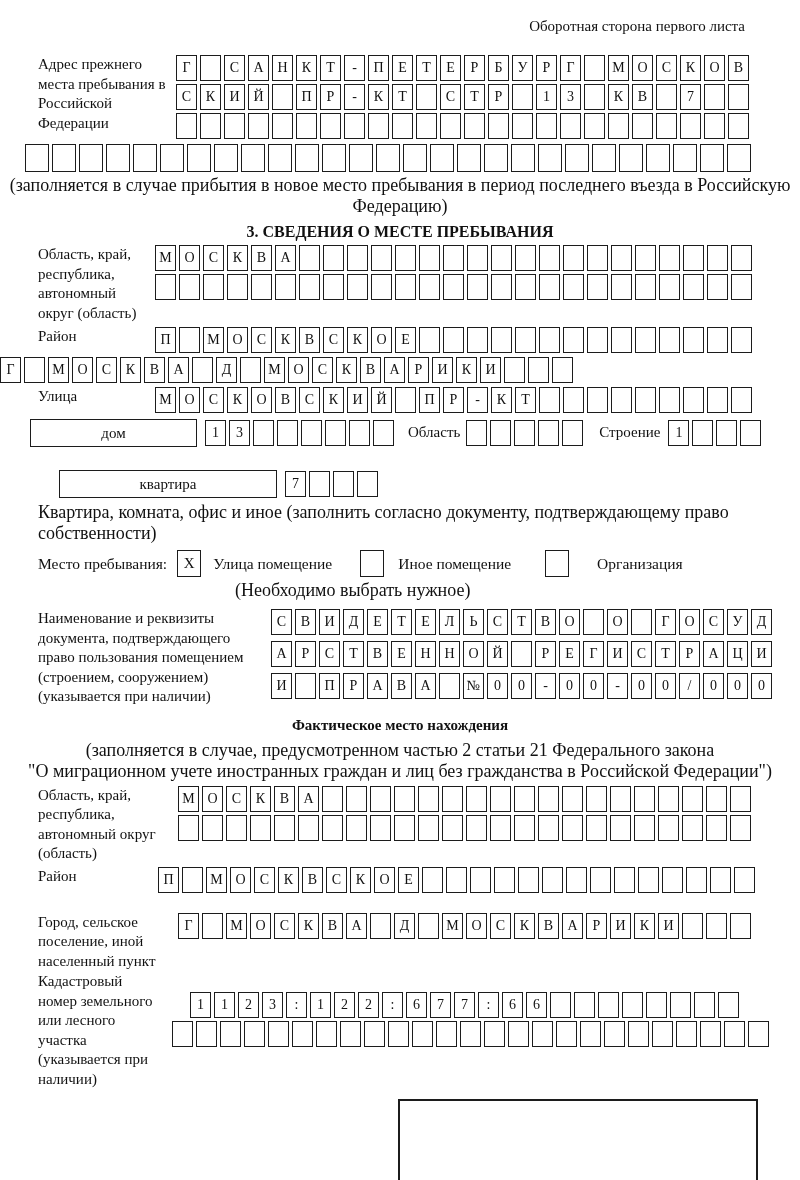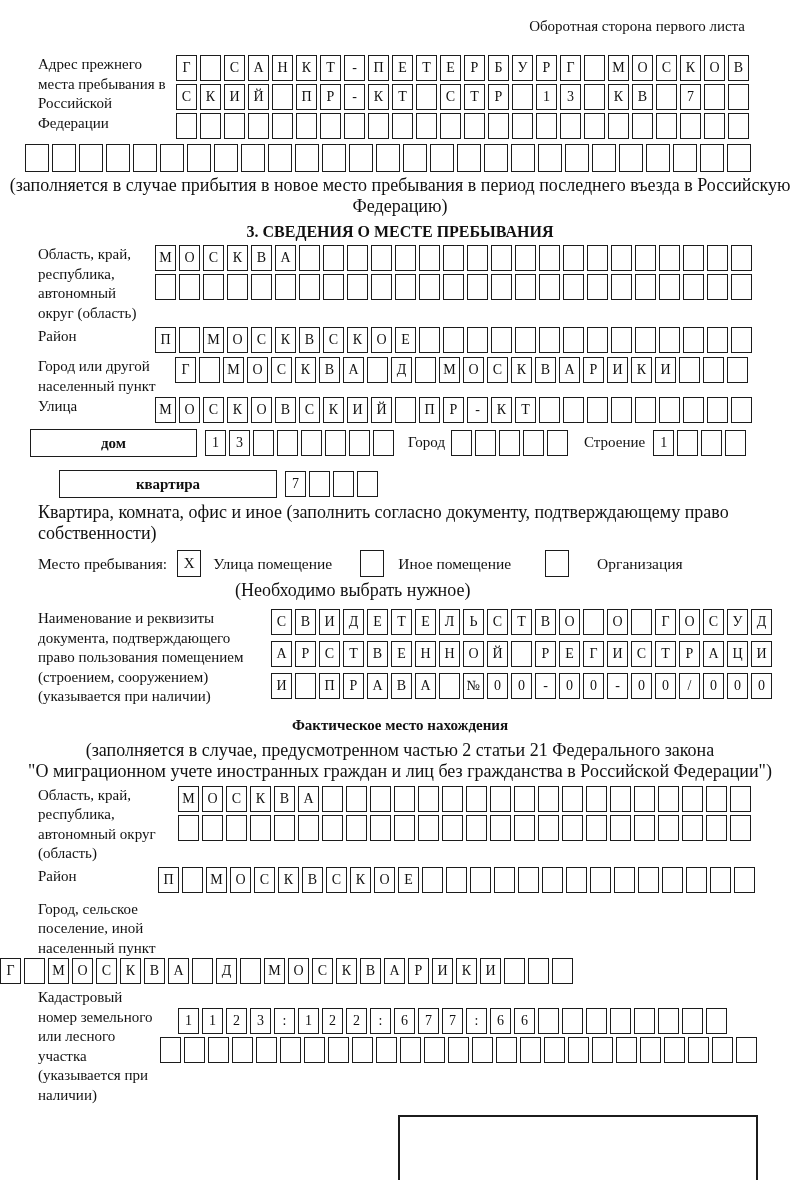--- a/index.html
+++ b/index.html
@@ -25,21 +25,21 @@
     font-size:14px; font-family:"Liberation Serif",serif;
   }
   .big .cell { width:24px; height:28px; }
 
   .frow { display:flex; align-items:flex-start; }
   .pad-left { padding-left:38px; }
 
   .fieldbox {
     border:1.7px solid #1c1c1c; height:28px;
     display:flex; align-items:center; justify-content:center;
-    font-size:15px; background:#fff;font-weight:bold;
+    font-size:15px; background:#fff;
   }
   .inline-cells { display:flex; gap:3px; align-items:center; }
   .chk {
     width:24px; height:27px; border:1.7px solid #1c1c1c;
     display:flex; align-items:center; justify-content:center;
     font-size:15px; background:#fff;
   }
   .opt-label { font-size:15.5px; }
 
   .stamp-box {
@@ -255,21 +255,20 @@
         <div class="cell"></div>
         <div class="cell"></div>
         <div class="cell"></div>
         <div class="cell"></div>
         <div class="cell"></div>
         <div class="cell"></div>
       </div>
   </div>
 
   <div class="frow" style="margin-top:1px;">
-    <div class="label pad-left" style="width:175px;">Город или другой населенный пункт</div>
     <div class="cellrow">
         <div class="cell">Г</div>
         <div class="cell"></div>
         <div class="cell">М</div>
         <div class="cell">О</div>
         <div class="cell">С</div>
         <div class="cell">К</div>
         <div class="cell">В</div>
         <div class="cell">А</div>
         <div class="cell"></div>
@@ -327,38 +326,38 @@
     <div class="inline-cells" style="margin-left:8px;">
         <div class="cell">1</div>
         <div class="cell">3</div>
         <div class="cell"></div>
         <div class="cell"></div>
         <div class="cell"></div>
         <div class="cell"></div>
         <div class="cell"></div>
         <div class="cell"></div>
       </div>
-    <div class="label" style="margin-left:14px;">Город</div>
+    <div class="label" style="margin-left:14px;">Область</div>
     <div class="inline-cells" style="margin-left:6px;">
         <div class="cell"></div>
         <div class="cell"></div>
         <div class="cell"></div>
         <div class="cell"></div>
         <div class="cell"></div>
       </div>
     <div class="label" style="margin-left:16px;">Строение</div>
     <div class="inline-cells" style="margin-left:8px;">
         <div class="cell">1</div>
         <div class="cell"></div>
         <div class="cell"></div>
         <div class="cell"></div>
       </div>
   </div>
 
-  <div class="frow" style="margin-left:30px; margin-top:13px; align-items:center;padding-left:29px;">
+  <div class="frow" style="margin-left:30px; margin-top:23px; align-items:center;padding-left:29px;">
     <div class="fieldbox" style="width:218px;">квартира</div>
     <div class="inline-cells" style="margin-left:8px;">
         <div class="cell">7</div>
         <div class="cell"></div>
         <div class="cell"></div>
         <div class="cell"></div>
       </div>
   </div>
   <div class="caption pad-left" style="margin-top:4px;">Квартира, комната, офис и иное (заполнить согласно документу, подтверждающему право собственности)</div>
 
@@ -534,21 +533,21 @@
         <div class="cell"></div>
         <div class="cell"></div>
         <div class="cell"></div>
         <div class="cell"></div>
         <div class="cell"></div>
         <div class="cell"></div>
         <div class="cell"></div>
       </div>
   </div>
 
-  <div class="frow" style="margin-top:4px;flex-direction:column;">
+  <div class="frow" style="margin-top:17px;">
     <div class="label pad-left" style="width:178px;">Город, сельское поселение, иной населенный пункт</div>
     <div class="cellrow">
         <div class="cell">Г</div>
         <div class="cell"></div>
         <div class="cell">М</div>
         <div class="cell">О</div>
         <div class="cell">С</div>
         <div class="cell">К</div>
         <div class="cell">В</div>
         <div class="cell">А</div>
@@ -564,21 +563,21 @@
         <div class="cell">Р</div>
         <div class="cell">И</div>
         <div class="cell">К</div>
         <div class="cell">И</div>
         <div class="cell"></div>
         <div class="cell"></div>
         <div class="cell"></div>
       </div>
   </div>
 
-  <div class="frow" style="margin-top:1px;">
+  <div class="frow" style="margin-top:1px;gap:12px;">
     <div class="label pad-left" style="width:160px;">Кадастровый номер земельного или лесного участка (указывается при наличии)</div>
     <div>
       <div class="cellrow" style="margin-left:18px; margin-top:20px;">
           <div class="cell">1</div>
           <div class="cell">1</div>
           <div class="cell">2</div>
           <div class="cell">3</div>
           <div class="cell">:</div>
           <div class="cell">1</div>
           <div class="cell">2</div>

